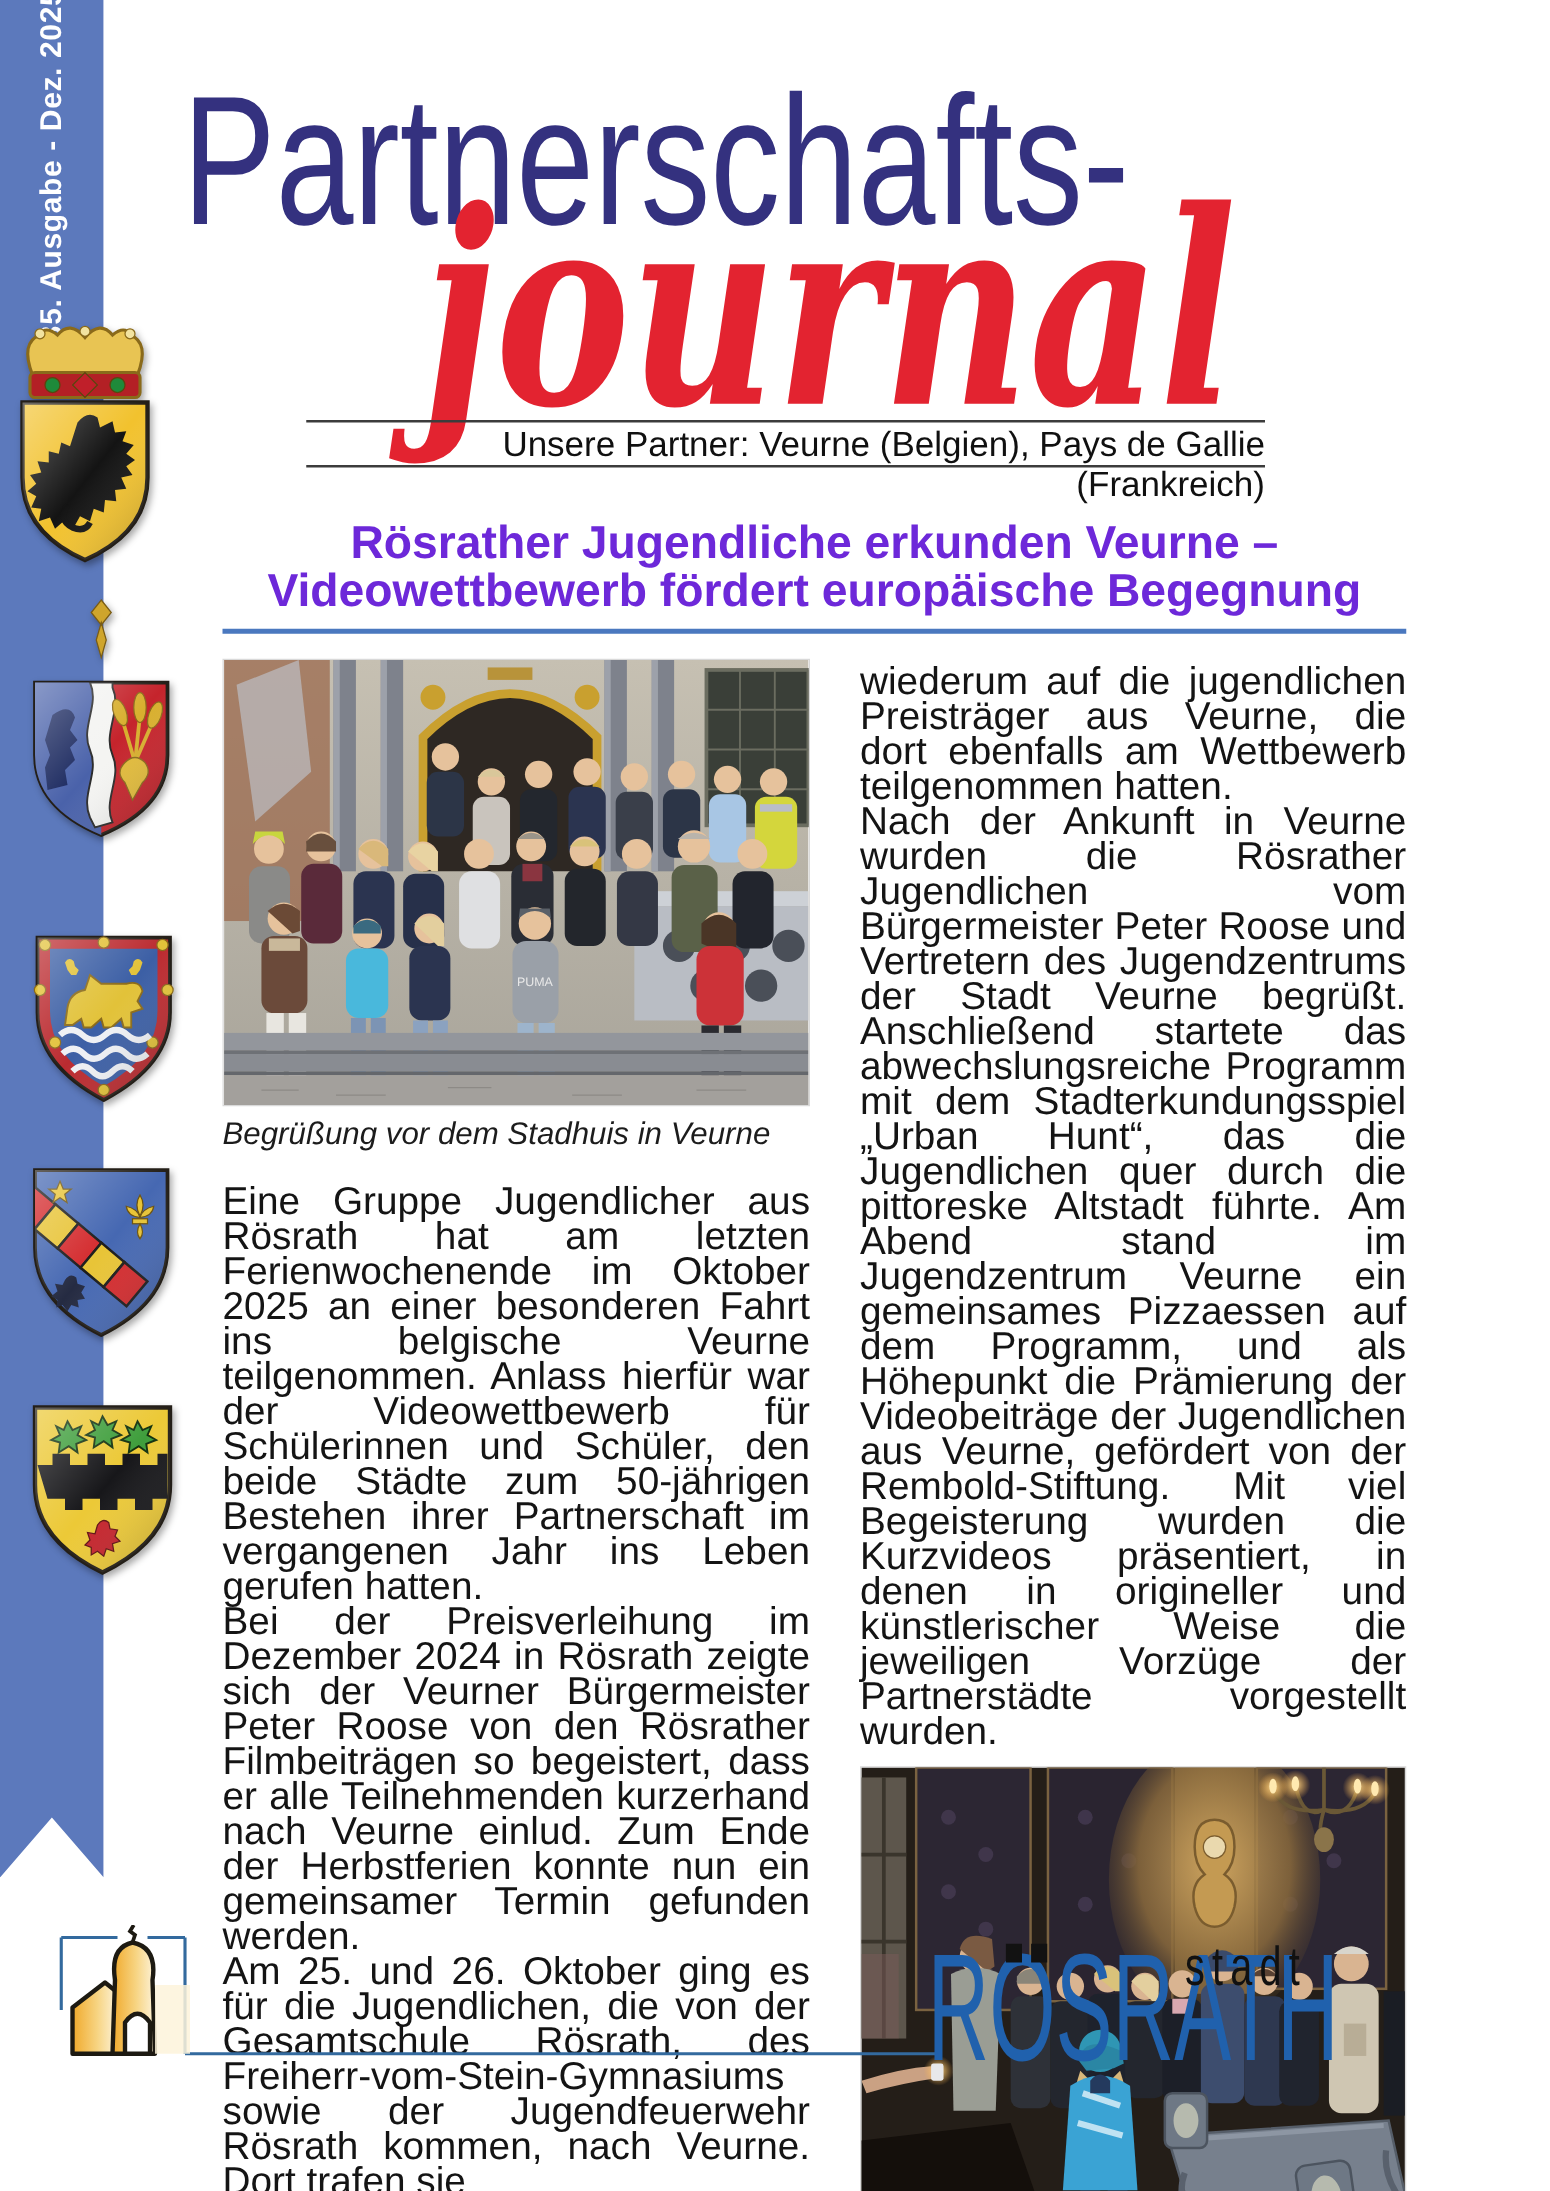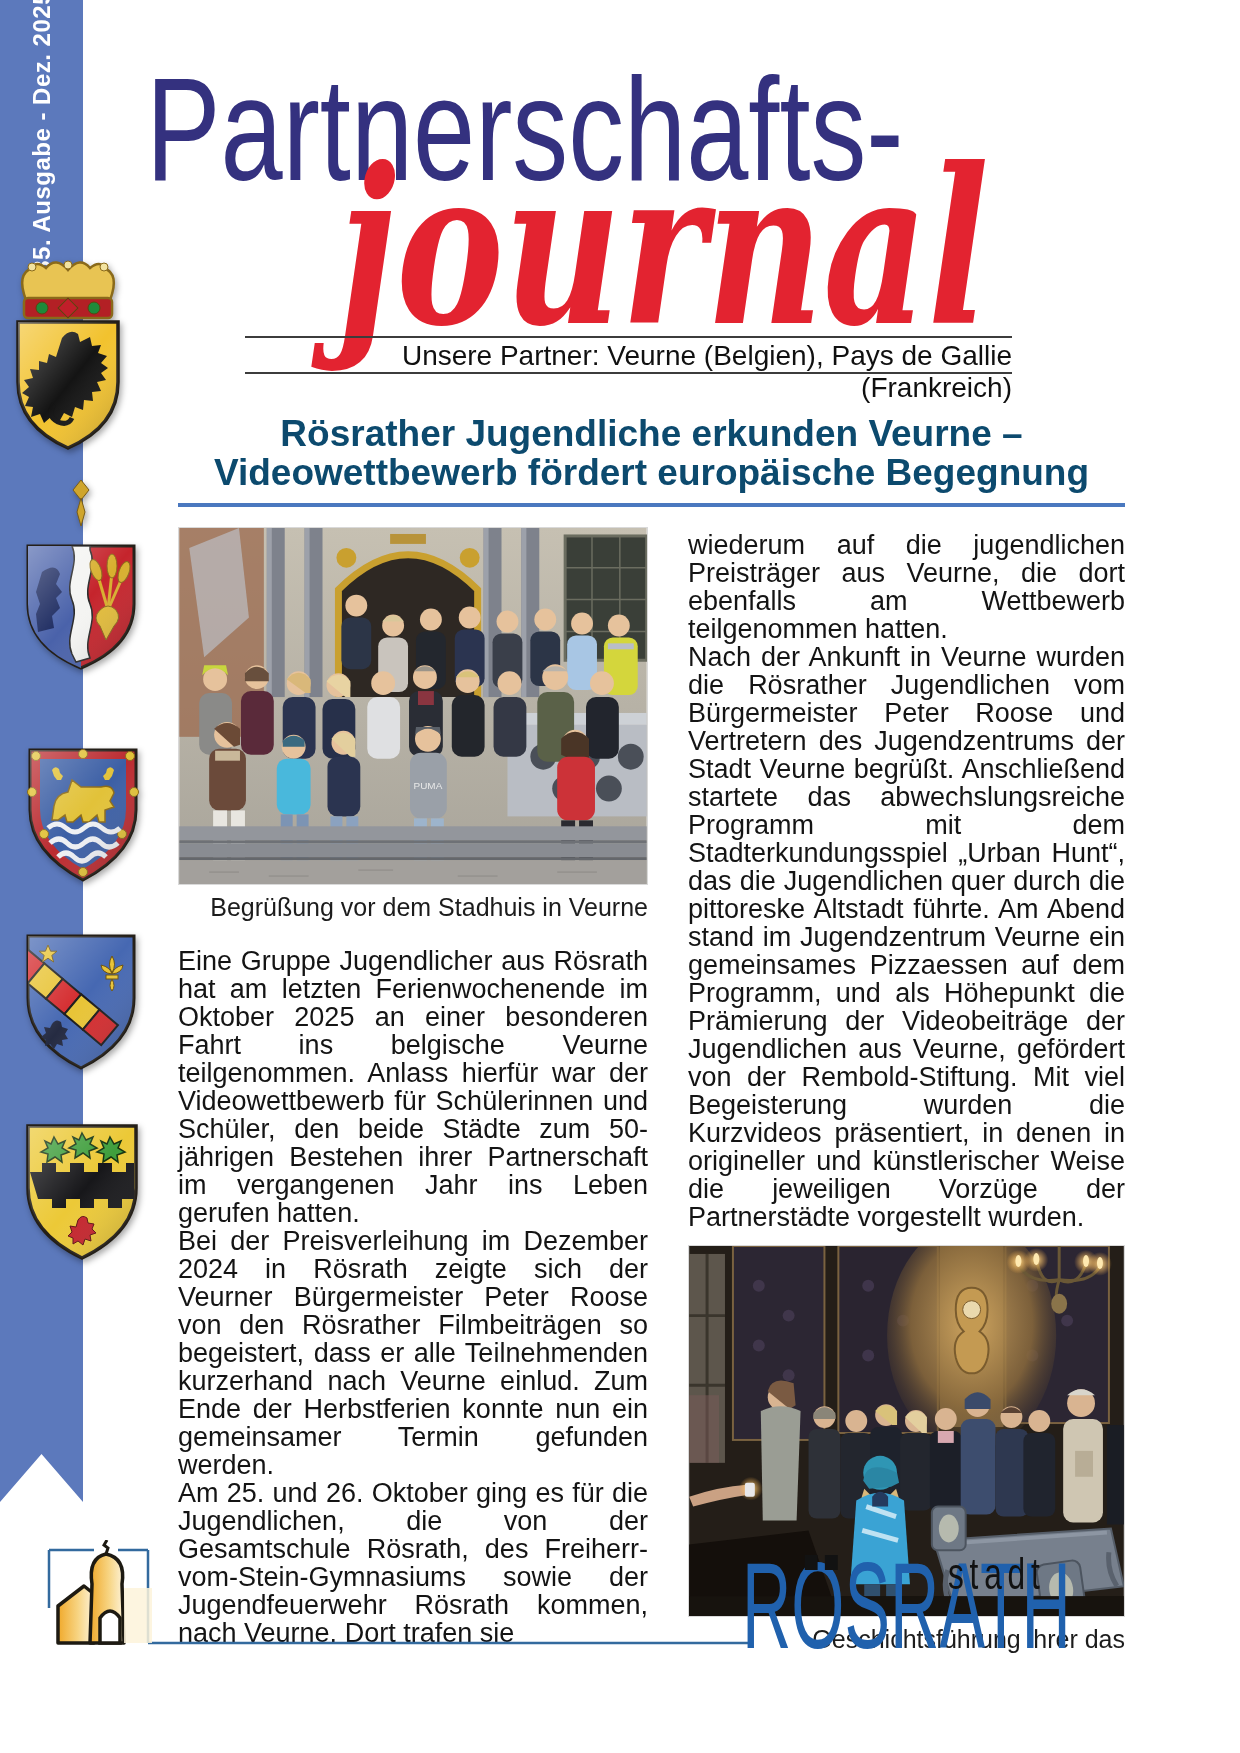--- a/index.html
+++ b/index.html
@@ -32,32 +32,32 @@
     font-size:215px;line-height:1;color:#e32330;white-space:nowrap;
     transform:scaleX(.75);transform-origin:0 0;
   }
   .rule-thin{left:245px;width:767px;height:2px;background:#3c3c3c;}
   .partners{
     left:245px;top:340px;width:767px;text-align:right;
     font-size:28px;color:#101010;
   }
   .headline{
     left:178px;top:414px;width:947px;text-align:center;
-    font-size:37px;line-height:39px;font-weight:700;color:#0c4a6e;
+    font-size:37px;line-height:39px;font-weight:700;color:#6d28d9;
   }
   .hr-blue{left:178px;top:503px;width:947px;height:4px;background:#4a78bf;}
   
   .col-left{left:178px;top:527px;width:470px;}
   .col-right{left:688px;top:531px;width:437px;}
   .photo{display:block;border:1px solid #d9d9d9;box-sizing:border-box;}
   .caption{
-    margin-top:7px;text-align:right;
+    margin-top:7px;text-align:left;font-style:italic;
     font-size:25px;line-height:31px;color:#1c1c1c;
   }
-  .bodytext{margin-top:24px;font-size:27px;line-height:28px;text-align:justify;color:#141414;}
+  .bodytext{margin-top:24px;font-size:31px;line-height:28px;text-align:justify;color:#141414;}
   .bodytext p{margin:0;}
   .bodytext p.gap{}
   .col-right .bodytext{margin-top:0;}
   
   .roesrath{
     left:742px;top:1545px;font-size:122px;line-height:1;color:#2061ad;
     white-space:nowrap;transform:scaleX(.56);transform-origin:0 0;position:absolute;
   }
   .odots{position:absolute;left:112px;top:10px;display:flex;gap:13px;}
   .odots i{width:23px;height:15px;background:#121212;display:block;}

